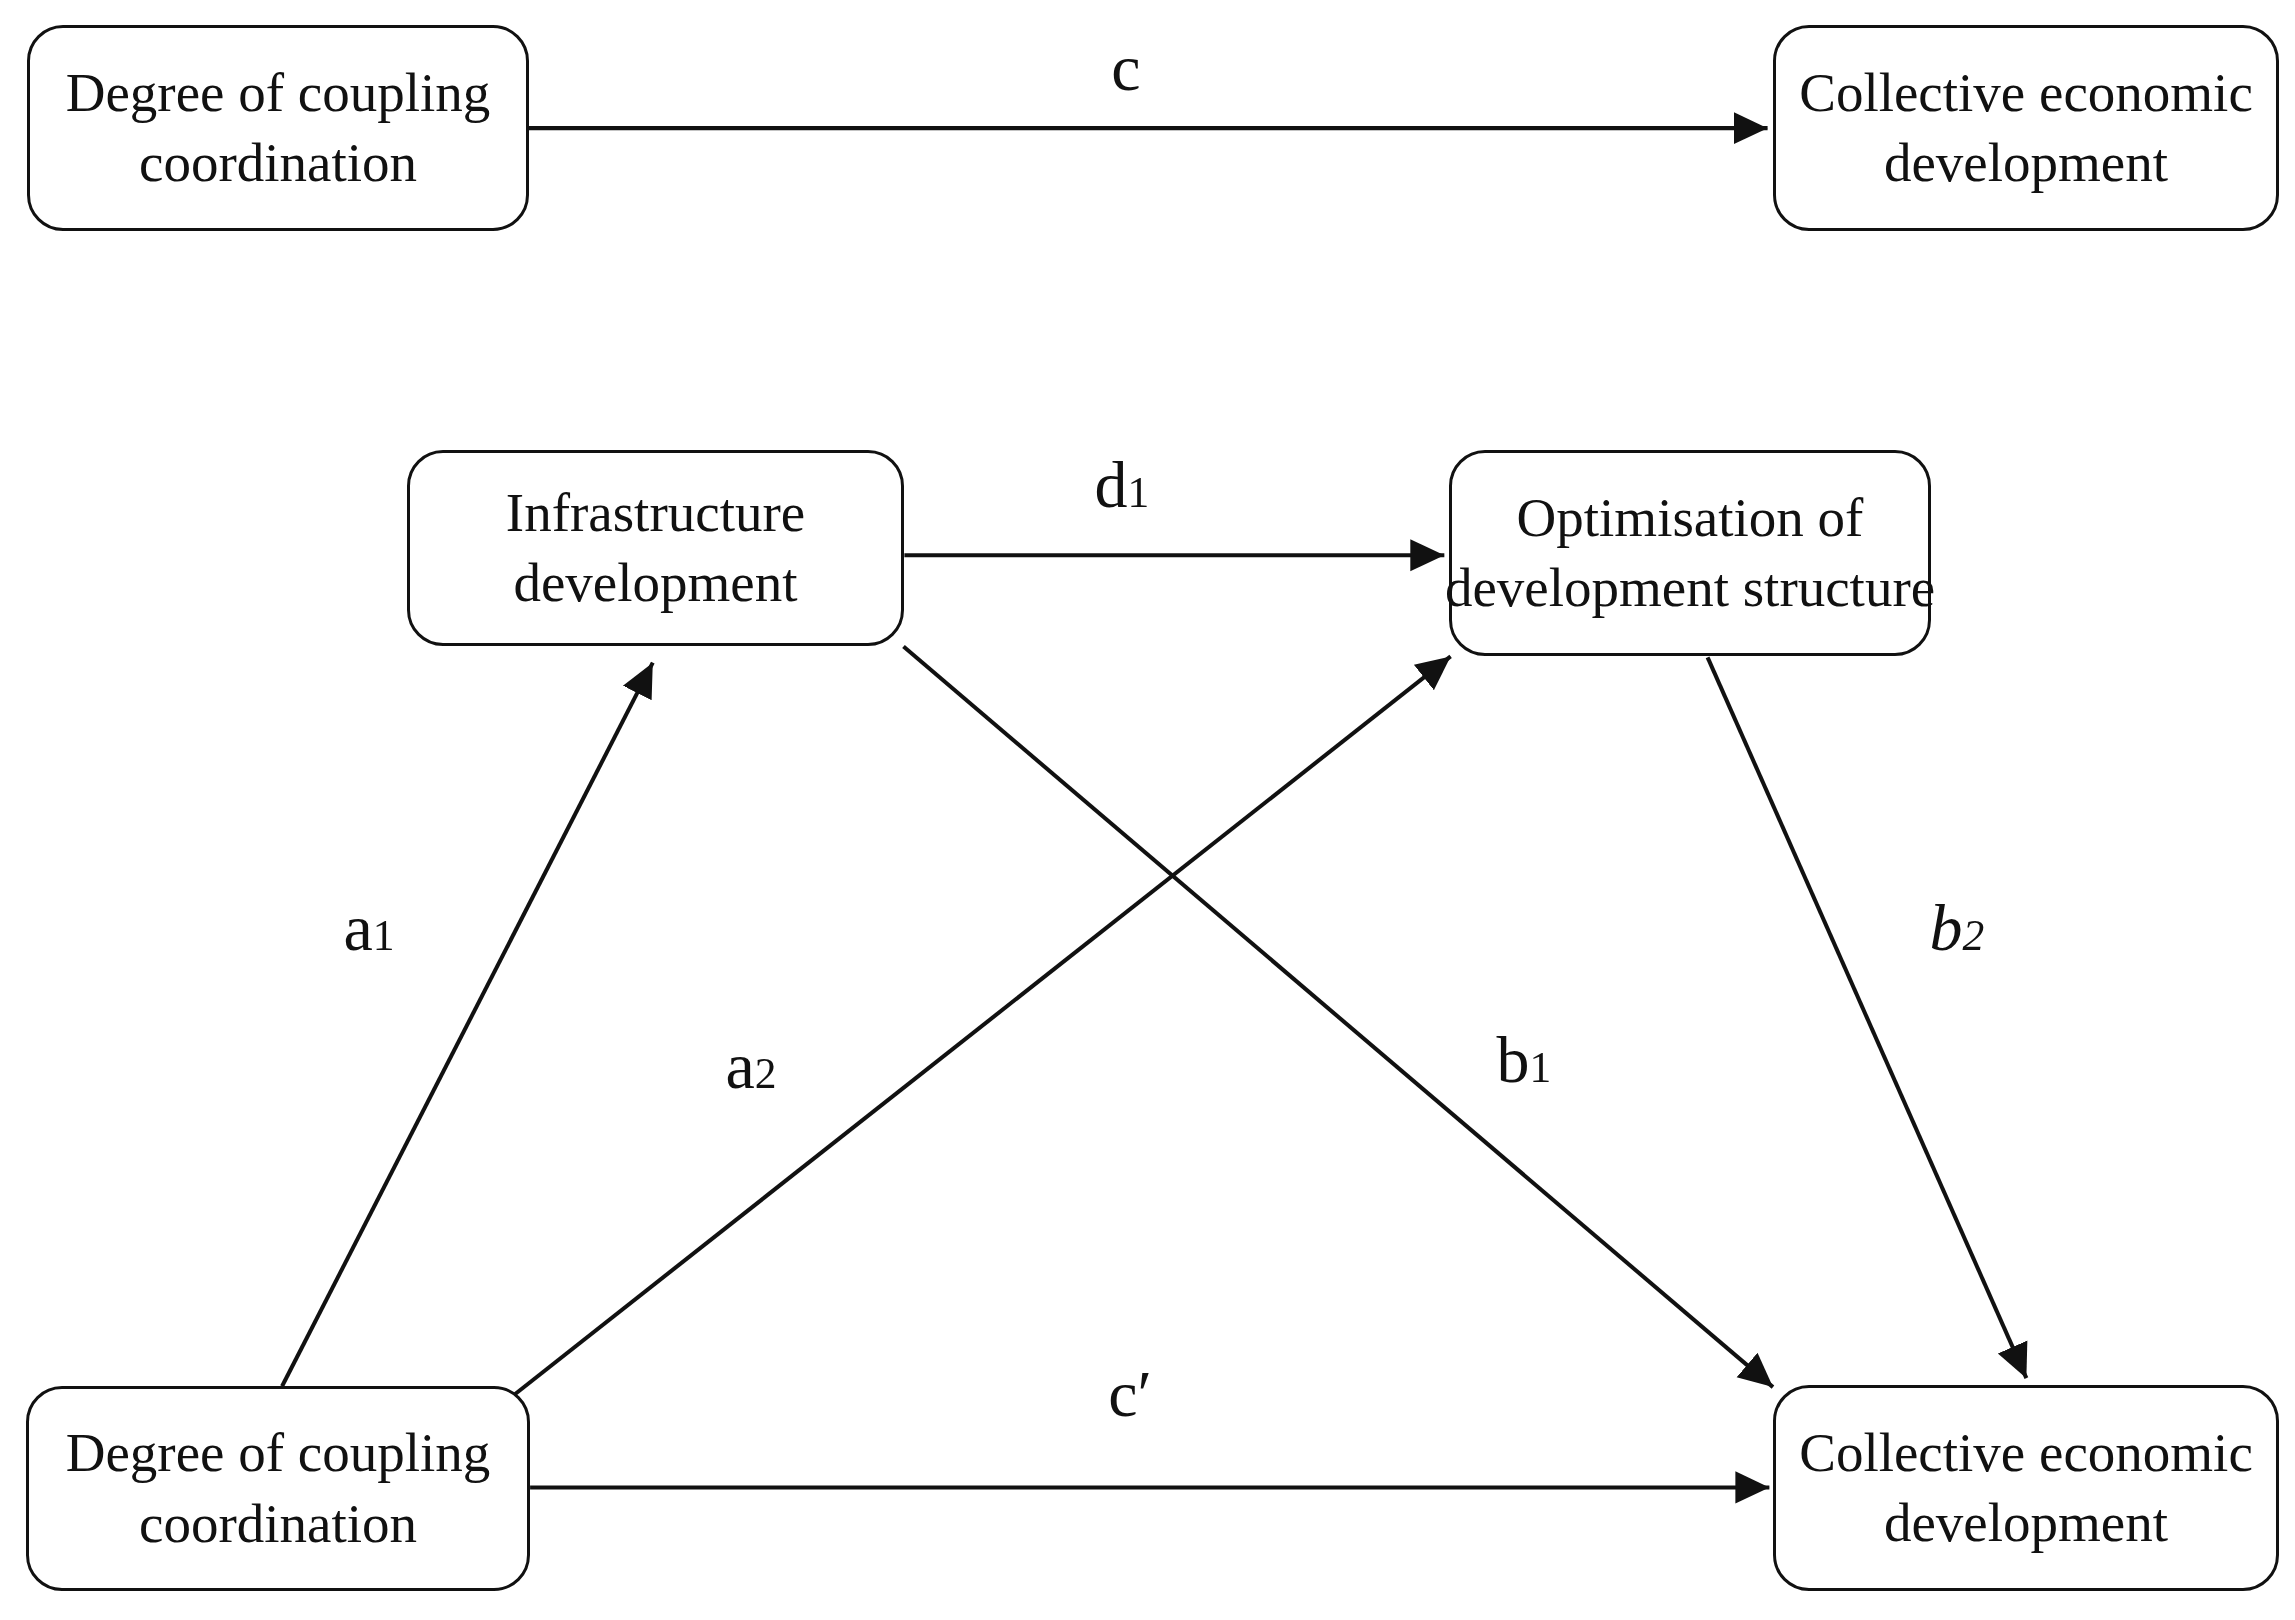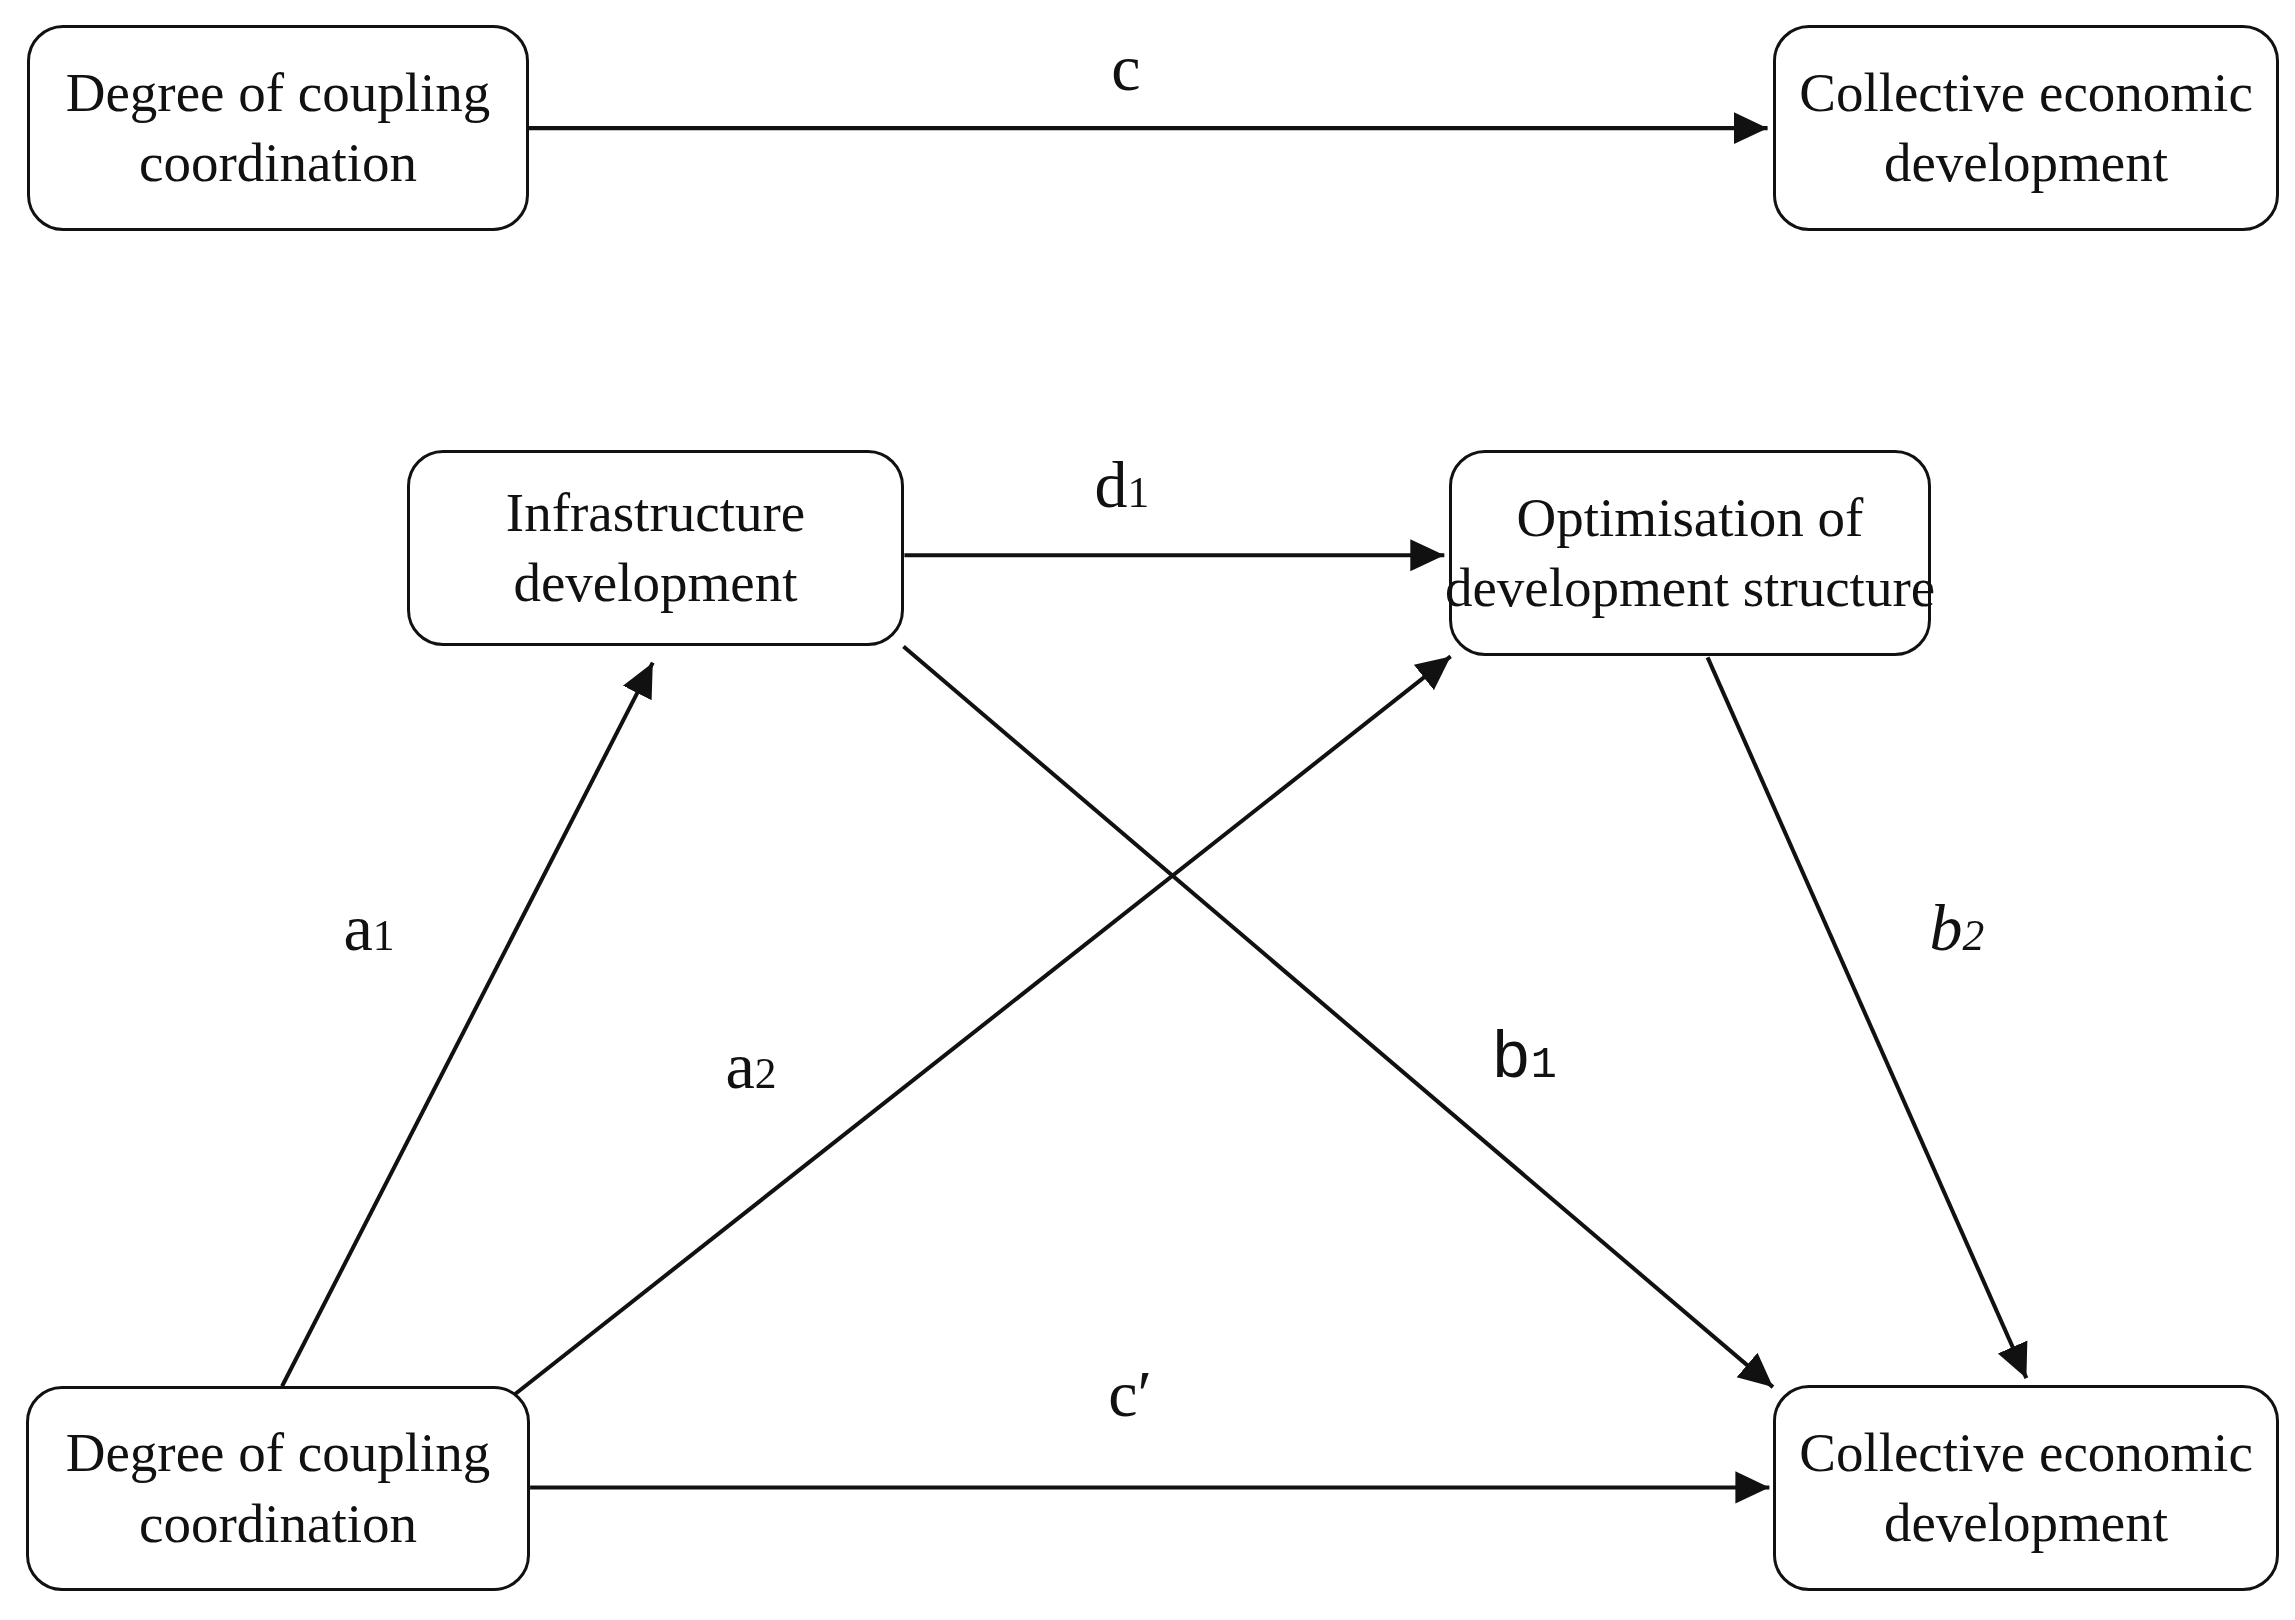--- a/index.html
+++ b/index.html
@@ -101,21 +101,21 @@
   </span>
   <span class="edge-label" style="left:1122px; top:485px;">
     <span>d</span><span class="sub">1</span>
   </span>
   <span class="edge-label" style="left:345px; top:928px;margin-left:24px;">
     <span>a</span><span class="sub">1</span>
   </span>
   <span class="edge-label" style="left:751px; top:1066px;">
     <span>a</span><span class="sub">2</span>
   </span>
-  <span class="edge-label" style="left:1524px; top:1060px;font-family:Liberation Mono, monospace;">
+  <span class="edge-label" style="left:1524px; top:1060px;">
     <span>b</span><span class="sub">1</span>
   </span>
   <span class="edge-label" style="left:1957px; top:928px;font-style:italic;">
     <span>b</span><span class="sub">2</span>
   </span>
   <span class="edge-label" style="left:1130px; top:1394px;">
     <span>c′</span><span class="sub"></span>
   </span>
 
 </div>

